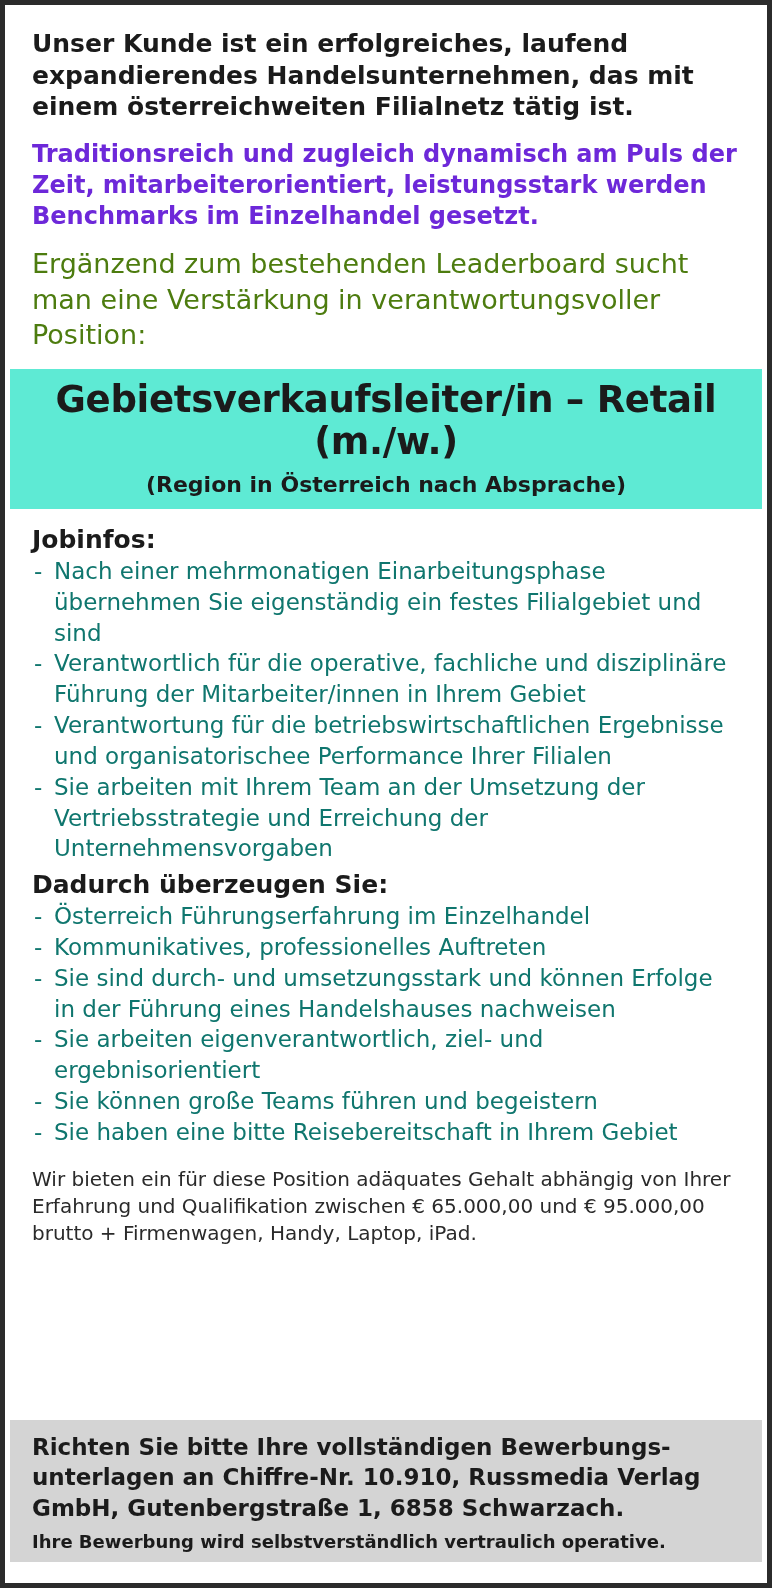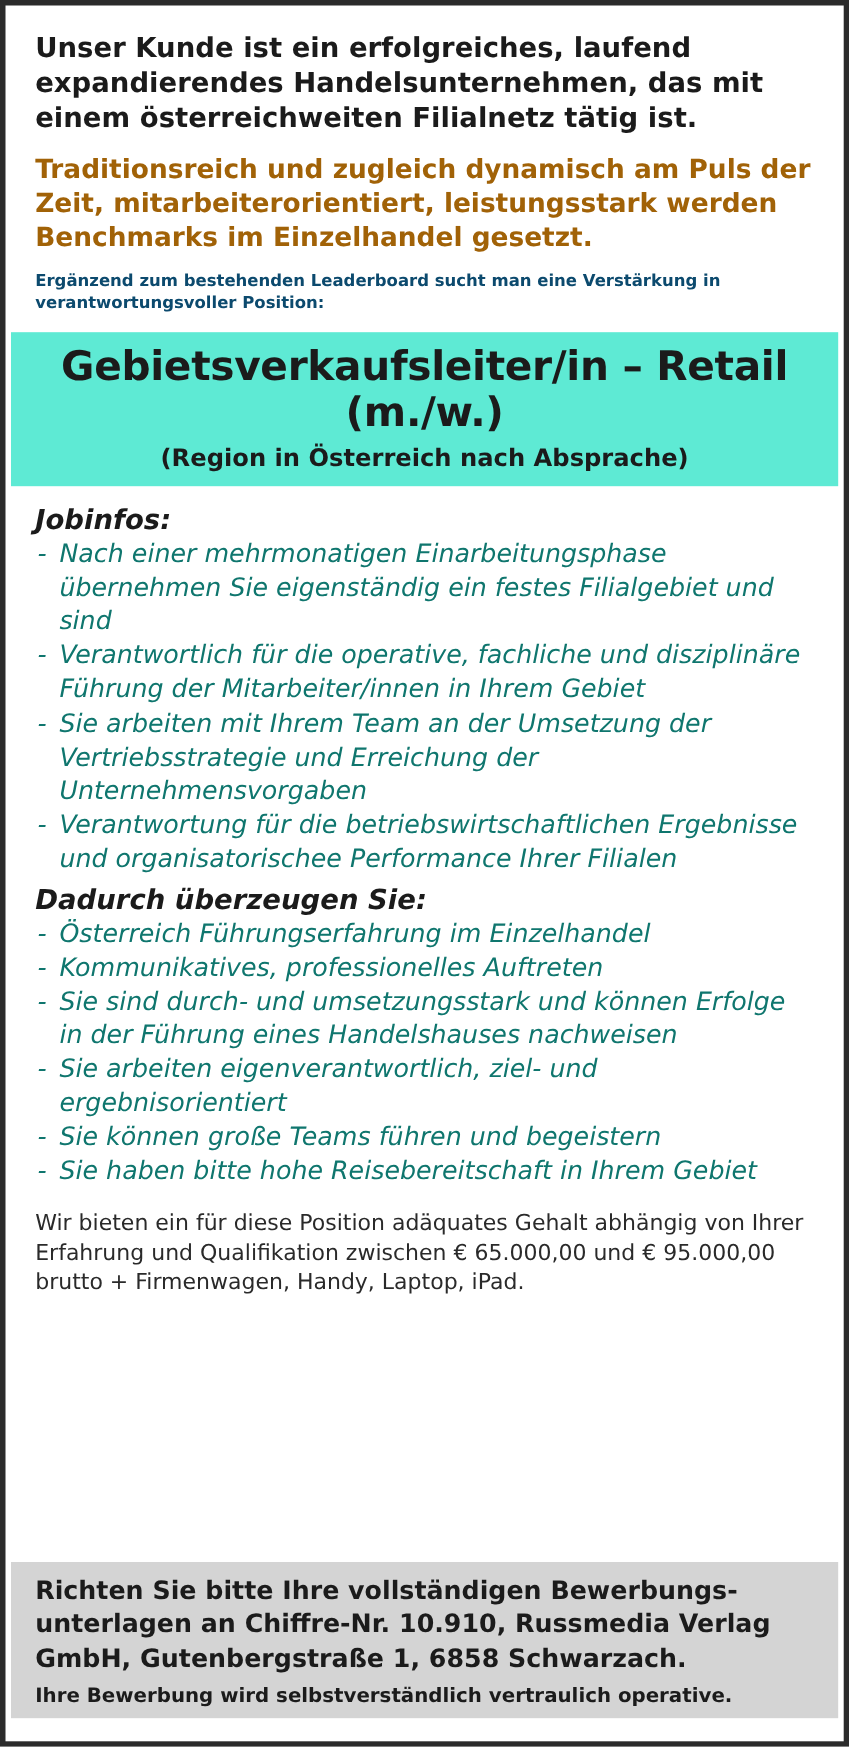--- a/index.html
+++ b/index.html
@@ -38,29 +38,28 @@
     font-weight: bold;
     font-size: 25px;
     line-height: 1.26;
     color: #1b1b1b;
     margin: 0 0 10px 0;
   }
   .intro-bold2 {
     font-weight: bold;
     font-size: 24px;
     line-height: 1.3;
-    color: #a16207;
+    color: #6d28d9;
     margin: 16px 0 14px 0;
   }
   .intro-reg {
-    font-size: 15px;
+    font-size: 27px;
     line-height: 1.32;
-    color: #0c4a6e;
+    color: #4d7c0f;
     margin: 0 0 10px 0;
-    font-weight: bold;
   }
   
   .title-band {
     background: #5eead4;
     padding: 10px 18px 12px 18px;
     text-align: center;
   }
   .job-title {
     font-weight: bold;
     font-size: 37px;
@@ -71,21 +70,20 @@
   }
   .job-sub {
     font-weight: bold;
     font-size: 22px;
     color: #1b1b1b;
     margin: 8px 0 0 0;
   }
   
   .body {
     padding: 10px 22px 4px 22px;
-    font-style: italic;
   }
   .head {
     font-weight: bold;
     font-size: 25px;
     color: #1b1b1b;
     margin: 6px 0 2px 0;
   }
   ul.bullets {
     list-style: none;
     margin: 0 0 6px 0;
@@ -151,32 +149,32 @@
     <div class="section title-band">
       <p class="job-title">Gebietsverkaufsleiter/in – Retail (m./w.)</p>
       <p class="job-sub">(Region in Österreich nach Absprache)</p>
     </div>
 
     <div class="section body">
       <p class="head">Jobinfos:</p>
       <ul class="bullets">
         <li>Nach einer mehrmonatigen Einarbeitungsphase übernehmen Sie eigenständig ein festes Filialgebiet und sind</li>
         <li>Verantwortlich für die operative, fachliche und disziplinäre Führung der Mitarbeiter/innen in Ihrem Gebiet</li>
+        <li>Verantwortung für die betriebswirtschaftlichen Ergebnisse und organisatorischee Performance Ihrer Filialen</li>
         <li>Sie arbeiten mit Ihrem Team an der Umsetzung der Vertriebsstrategie und Erreichung der Unternehmensvorgaben</li>
-        <li>Verantwortung für die betriebswirtschaftlichen Ergebnisse und organisatorischee Performance Ihrer Filialen</li>
       </ul>
 
       <p class="head">Dadurch überzeugen Sie:</p>
       <ul class="bullets">
         <li>Österreich Führungserfahrung im Einzelhandel</li>
         <li>Kommunikatives, professionelles Auftreten</li>
         <li>Sie sind durch- und umsetzungsstark und können Erfolge in der Führung eines Handelshauses nachweisen</li>
         <li>Sie arbeiten eigenverantwortlich, ziel- und ergebnisorientiert</li>
         <li>Sie können große Teams führen und begeistern</li>
-        <li>Sie haben bitte hohe Reisebereitschaft in Ihrem Gebiet</li>
+        <li>Sie haben eine bitte Reisebereitschaft in Ihrem Gebiet</li>
       </ul>
     </div>
 
     <div class="section salary">Wir bieten ein für diese Position adäquates Gehalt abhängig von Ihrer Erfahrung und Qualifikation zwischen € 65.000,00 und € 95.000,00 brutto + Firmenwagen, Handy, Laptop, iPad.</div>
 
     <div class="footer-band">
       <p class="footer-main">Richten Sie bitte Ihre vollständigen Bewerbungs- unterlagen an Chiffre-Nr. 10.910, Russmedia Verlag GmbH, Gutenbergstraße 1, 6858 Schwarzach.</p>
       <p class="footer-note">Ihre Bewerbung wird selbstverständlich vertraulich operative.</p>
     </div>
 

